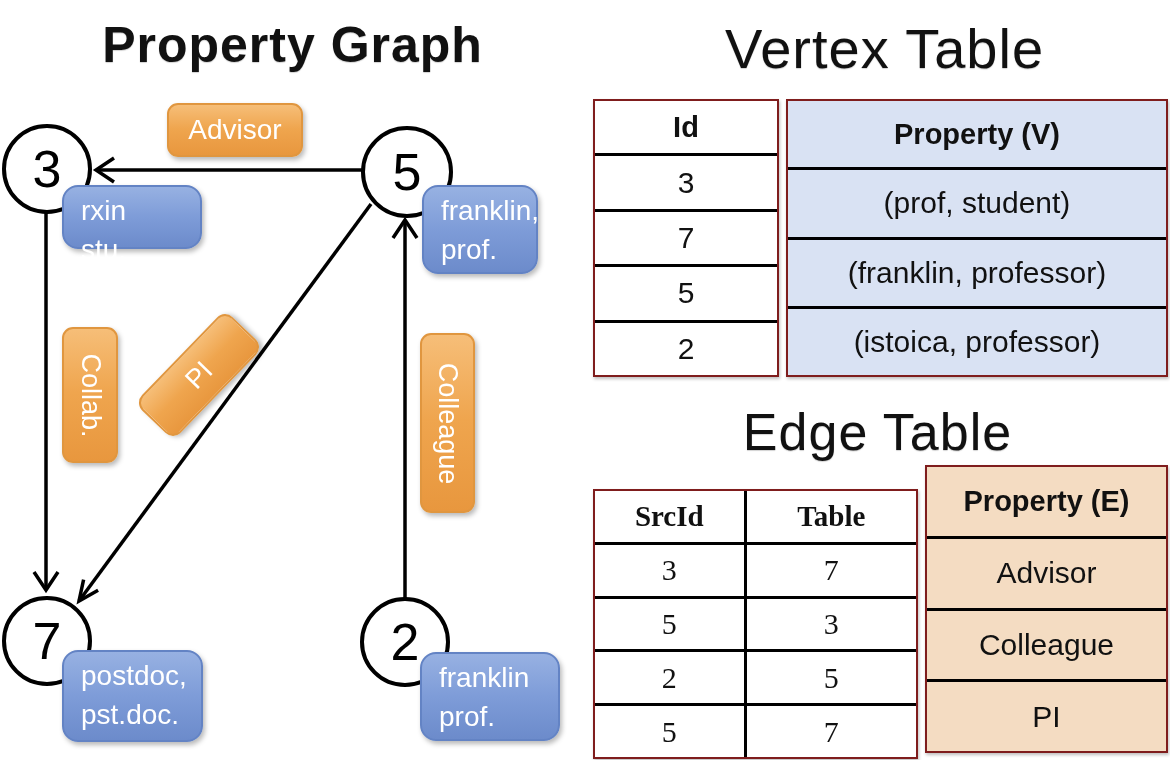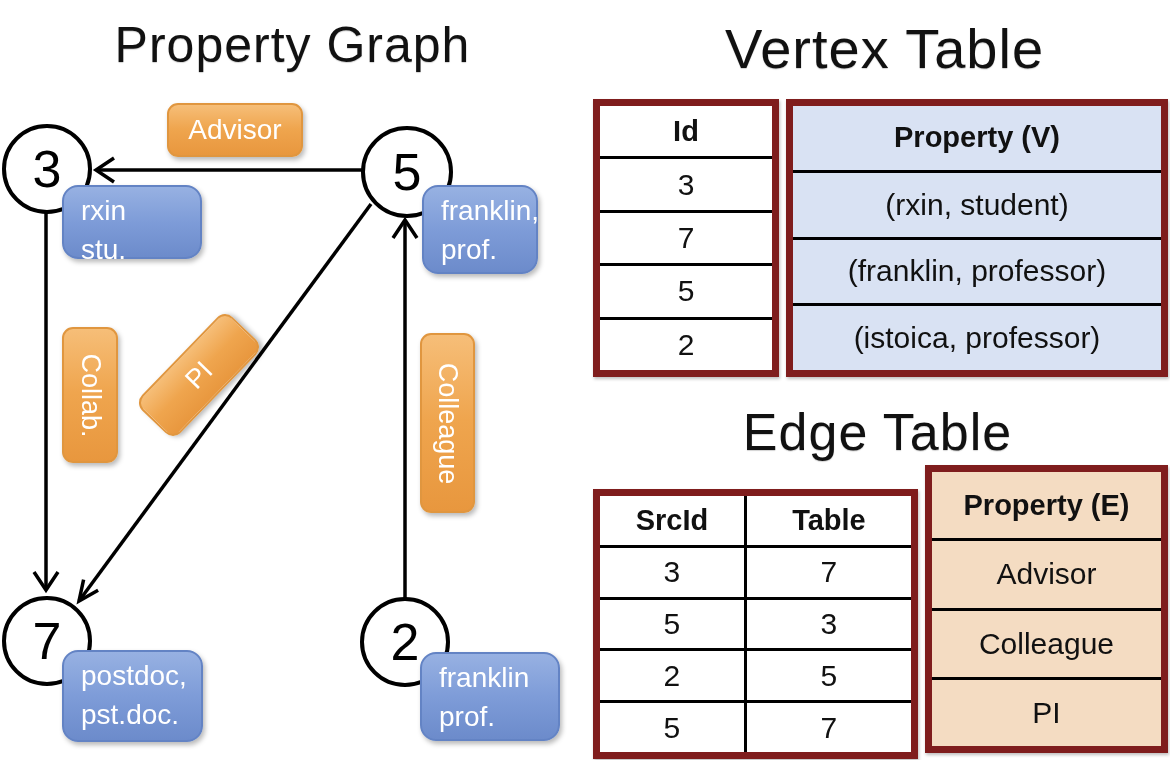--- a/index.html
+++ b/index.html
@@ -8,21 +8,21 @@
     font-family:"Liberation Sans", sans-serif; overflow:hidden;
   }
 
   
   .big-title {
     position:absolute; text-align:center; color:#111;
     font-size:50px; font-weight:400; letter-spacing:1px;
     text-shadow:0 1px 1px rgba(0,0,0,0.18);
     white-space:nowrap;
   }
-  .t-pg { left:0px;   top:16px;  width:585px; }
+  .t-pg { left:0px;   top:16px;  width:585px;font-weight:bold; }
   .t-vt { left:592px; top:16px;  width:585px; font-size:56px; }
   .t-et { left:585px; top:402px; width:585px; font-size:52px; }
 
   
   .node {
     position:absolute; box-sizing:border-box; background:#fff;
     border:4px solid #000; border-radius:50%;
     display:flex; align-items:center; justify-content:center;
     font-size:52px; font-weight:300; color:#000; z-index:2;
   }
@@ -49,41 +49,41 @@
   
   .blabel {
     position:absolute; box-sizing:border-box;
     background:linear-gradient(180deg,#97B1E2 0%,#7E9CD8 50%,#6C8BCB 100%);
     border:2px solid #6383C4; border-radius:16px;
     color:#fff; font-size:28px; line-height:39px;
     padding:4px 0 0 17px; z-index:4;
     box-shadow:2px 3px 5px rgba(0,0,0,0.28);
   }
   .blabel span { display:block; }
-  .b-rxin     { left:62px;  top:185px; width:140px; height:74px; }
+  .b-rxin     { left:62px;  top:185px; width:140px; height:64px; }
   .b-franklin { left:422px; top:185px; width:116px; height:89px; }
   .b-jgonzal  { left:62px;  top:650px; width:141px; height:92px; }
   .b-istoica  { left:420px; top:652px; width:140px; height:89px; }
 
   
   .edges-svg { position:absolute; left:0; top:0; z-index:1; }
   .edges-svg line, .edges-svg polyline {
     stroke:#000; stroke-width:3.5; fill:none;
     stroke-linecap:butt; stroke-linejoin:miter;
   }
 
   
   .subtable {
-    position:absolute; box-sizing:border-box; border:7px solid #7f1d1d;
+    position:absolute; box-sizing:border-box; border:2px solid #7f1d1d;
     display:flex; flex-direction:column; background:#fff; z-index:5;
     box-shadow:1px 2px 3px rgba(0,0,0,0.25);
   }
   .st-vid   { left:593px; top:99px;  width:186px; height:278px; }
   .st-vprop { left:786px; top:99px;  width:382px; height:278px; background:#D9E2F3; }
-  .st-eids  { left:593px; top:489px; width:325px; height:270px; }
+  .st-eids  { left:593px; top:489px; width:325px; height:270px;font-family:Liberation Serif, serif; }
   .st-eprop { left:925px; top:465px; width:243px; height:288px; background:#F4DCC2; }
 
   .trow {
     flex:1; display:flex; align-items:center; justify-content:center;
     border-top:3px solid #000; font-size:30px; color:#111;
   }
   .trow:first-child { border-top:none; }
   .trow.hdr { font-weight:bold; font-size:29px; }
 
   .trow2 { flex:1; display:flex; border-top:3px solid #000; }
@@ -157,21 +157,21 @@
   <div class="subtable st-vid">
     <div class="trow hdr">Id</div>
     <div class="trow">3</div>
     <div class="trow">7</div>
     <div class="trow">5</div>
     <div class="trow">2</div>
   </div>
 
   <div class="subtable st-vprop">
     <div class="trow hdr">Property (V)</div>
-    <div class="trow">(rxin, student)</div>
+    <div class="trow">(prof, student)</div>
     <div class="trow">(franklin, professor)</div>
     <div class="trow">(istoica, professor)</div>
   </div>
 
   <div class="subtable st-eids">
     <div class="trow2 hdr">
       <div class="tcell c1">SrcId</div>
       <div class="tcell c2">Table</div>
     </div>
     <div class="trow2">

